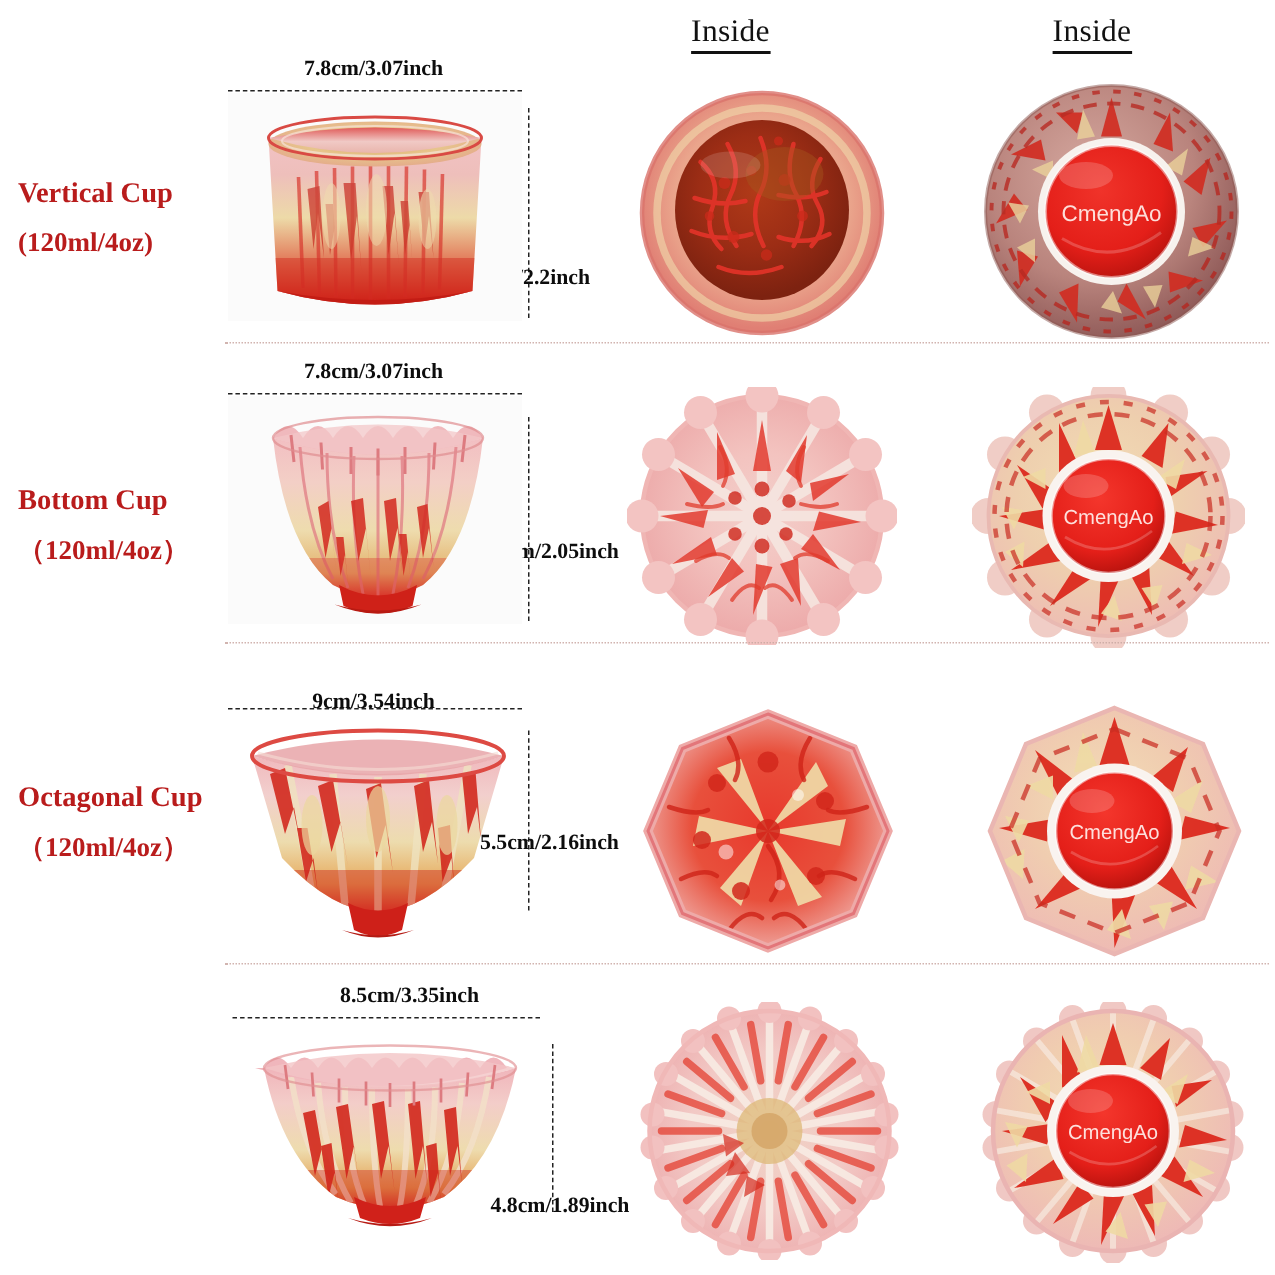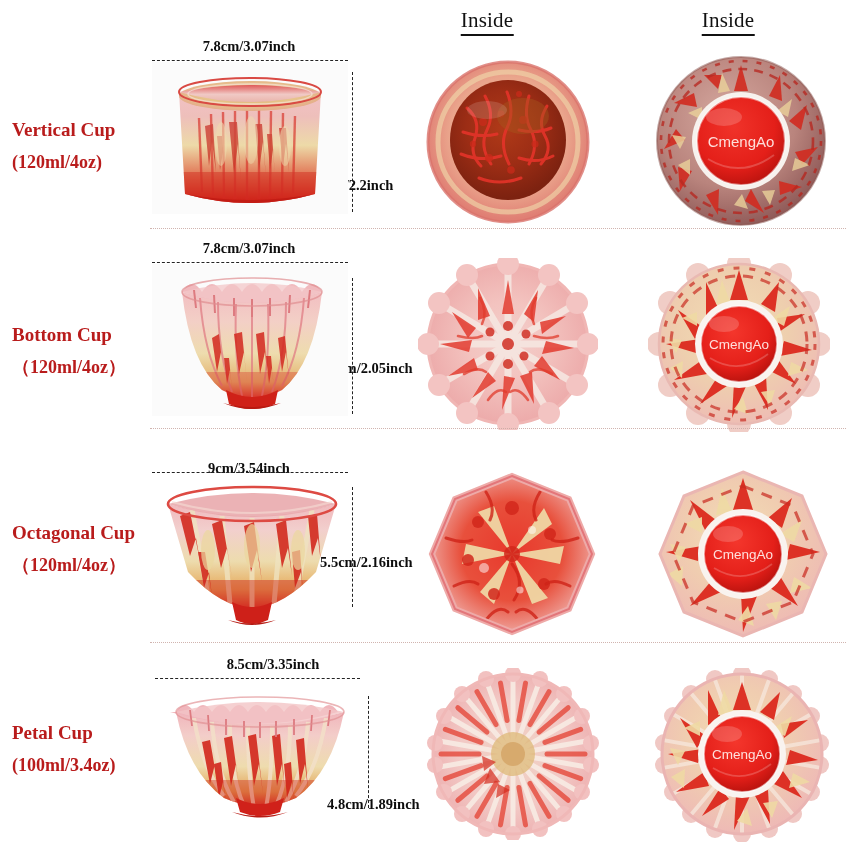--- a/index.html
+++ b/index.html
@@ -680,24 +680,20 @@
       <circle cx="91" cy="90" r="39" fill="url(#b3ctr)"></circle>
       <circle cx="91" cy="90" r="39" fill="none" stroke="#ffffff" stroke-width="1.8" opacity=".5"></circle>
       <path d="M62,104 q29,18 58,-4" fill="none" stroke="#ffffff" stroke-width="1.8" opacity=".2"></path>
       <ellipse cx="76" cy="70" rx="15" ry="8" fill="#ffffff" opacity=".18"></ellipse>
       <text x="91" y="95" text-anchor="middle" font-family="Liberation Sans, sans-serif" font-size="13.5" fill="#ffeae7" opacity=".95">CmengAo</text>
     </svg>
   </div>
 
   <div class="divider" style="top:642px"></div>
 
-  <div class="row-label" style="top:748px">
-    <span>Petal Cup</span>
-    <span class="ln2">(100ml/3.4oz)</span>
-  </div>
 
   <div class="dim-top-label" style="left:273px;top:656px">8.5cm/3.35inch</div>
   <div class="dim-top-line" style="left:155px;top:678px;width:205px"></div>
   <div class="dim-side-line" style="left:368px;top:696px;height:112px"></div>
   <div class="dim-side-label" style="left:327px;top:796px">4.8cm/1.89inch</div>
 
   <div class="cell" style="left:160px;top:688px">
     <svg width="200" height="140" viewBox="0 0 200 140">
       <defs>
         <linearGradient id="g4body" x1="0" y1="0" x2="0" y2="1">

